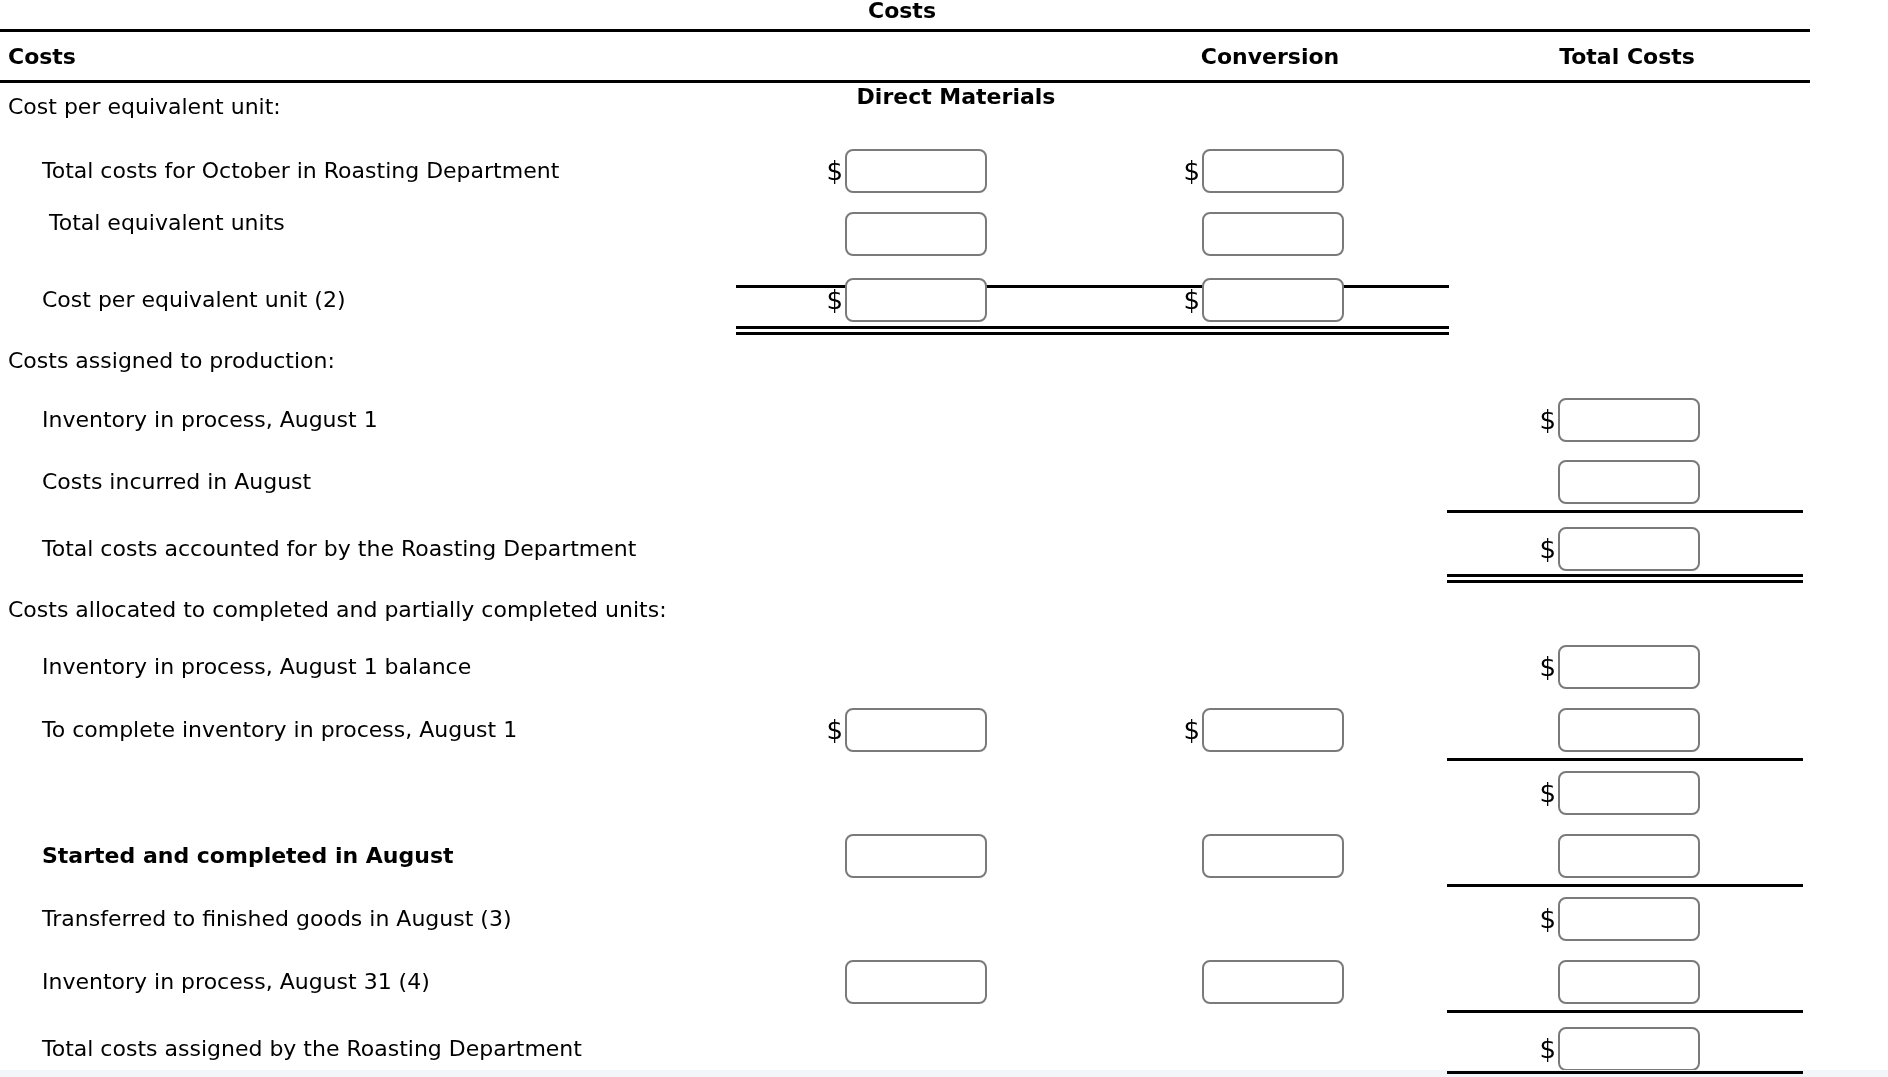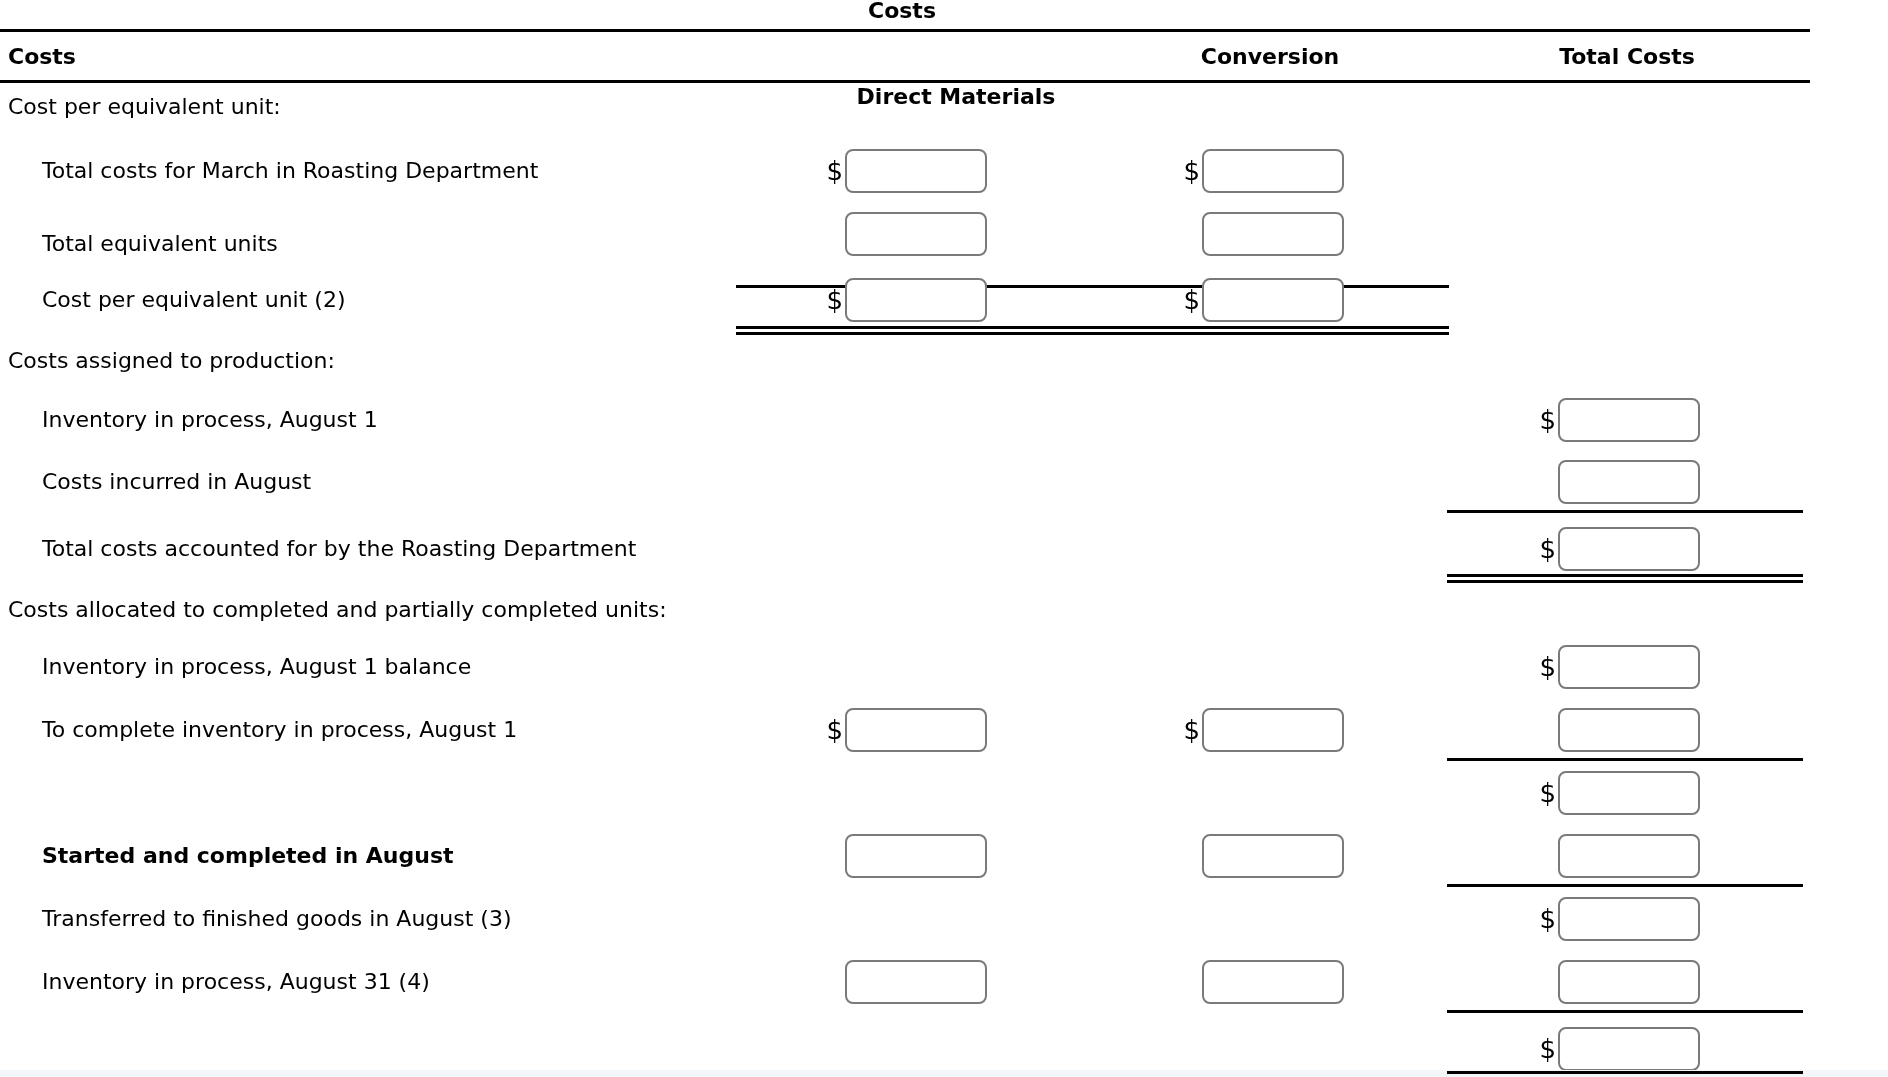--- a/index.html
+++ b/index.html
@@ -36,31 +36,31 @@
 
   <div class="hdr" style="left:8px;">Costs</div>
   <div class="hdr center" style="left:846px;margin-top:40px;">Direct Materials</div>
   <div class="hdr center" style="left:1160px;">Conversion</div>
   <div class="hdr center" style="left:1517px;">Total Costs</div>
 
   <div class="hline" style="top:80px;"></div>
 
   <div class="lbl sec" style="top:92px;">Cost per equivalent unit:</div>
 
-  <div class="lbl item" style="top:156px;">Total costs for March in Roasting Department</div>
+  <div class="lbl item" style="top:156px;">Total costs for October in Roasting Department</div>
   <div class="cell" style="left:811px;top:149px;">
     <span class="cur">$</span>
     <input class="box" type="text" style="">
   </div>
   <div class="cell" style="left:1168px;top:149px;">
     <span class="cur">$</span>
     <input class="box" type="text" style="">
   </div>
 
-  <div class="lbl item" style="top:229px;">Total equivalent units</div>
+  <div class="lbl item" style="top:208px;margin-left:7px;">Total equivalent units</div>
   <div class="cell" style="left:811px;top:212px;">
     <input class="box" type="text" style="">
   </div>
   <div class="cell" style="left:1168px;top:212px;">
     <input class="box" type="text" style="">
   </div>
 
   <div class="rule span-dm" style="top:285px;"></div>
 
   <div class="lbl item" style="top:285px;">Cost per equivalent unit (2)</div>
@@ -151,20 +151,21 @@
   </div>
   <div class="cell" style="left:1168px;top:960px;">
     <input class="box" type="text" style="">
   </div>
   <div class="cell" style="left:1524px;top:960px;">
     <input class="box" type="text" style="">
   </div>
 
   <div class="rule span-tc" style="top:1010px;"></div>
 
+  <div class="lbl item" style="top:1034px;">Total costs assigned by the Roasting Department</div>
   <div class="cell" style="left:1524px;top:1027px;">
     <span class="cur">$</span>
     <input class="box" type="text" style="">
   </div>
 
   <div class="strip"></div>
   <div class="rule span-tc rule-last"></div>
 
 </div>
 

